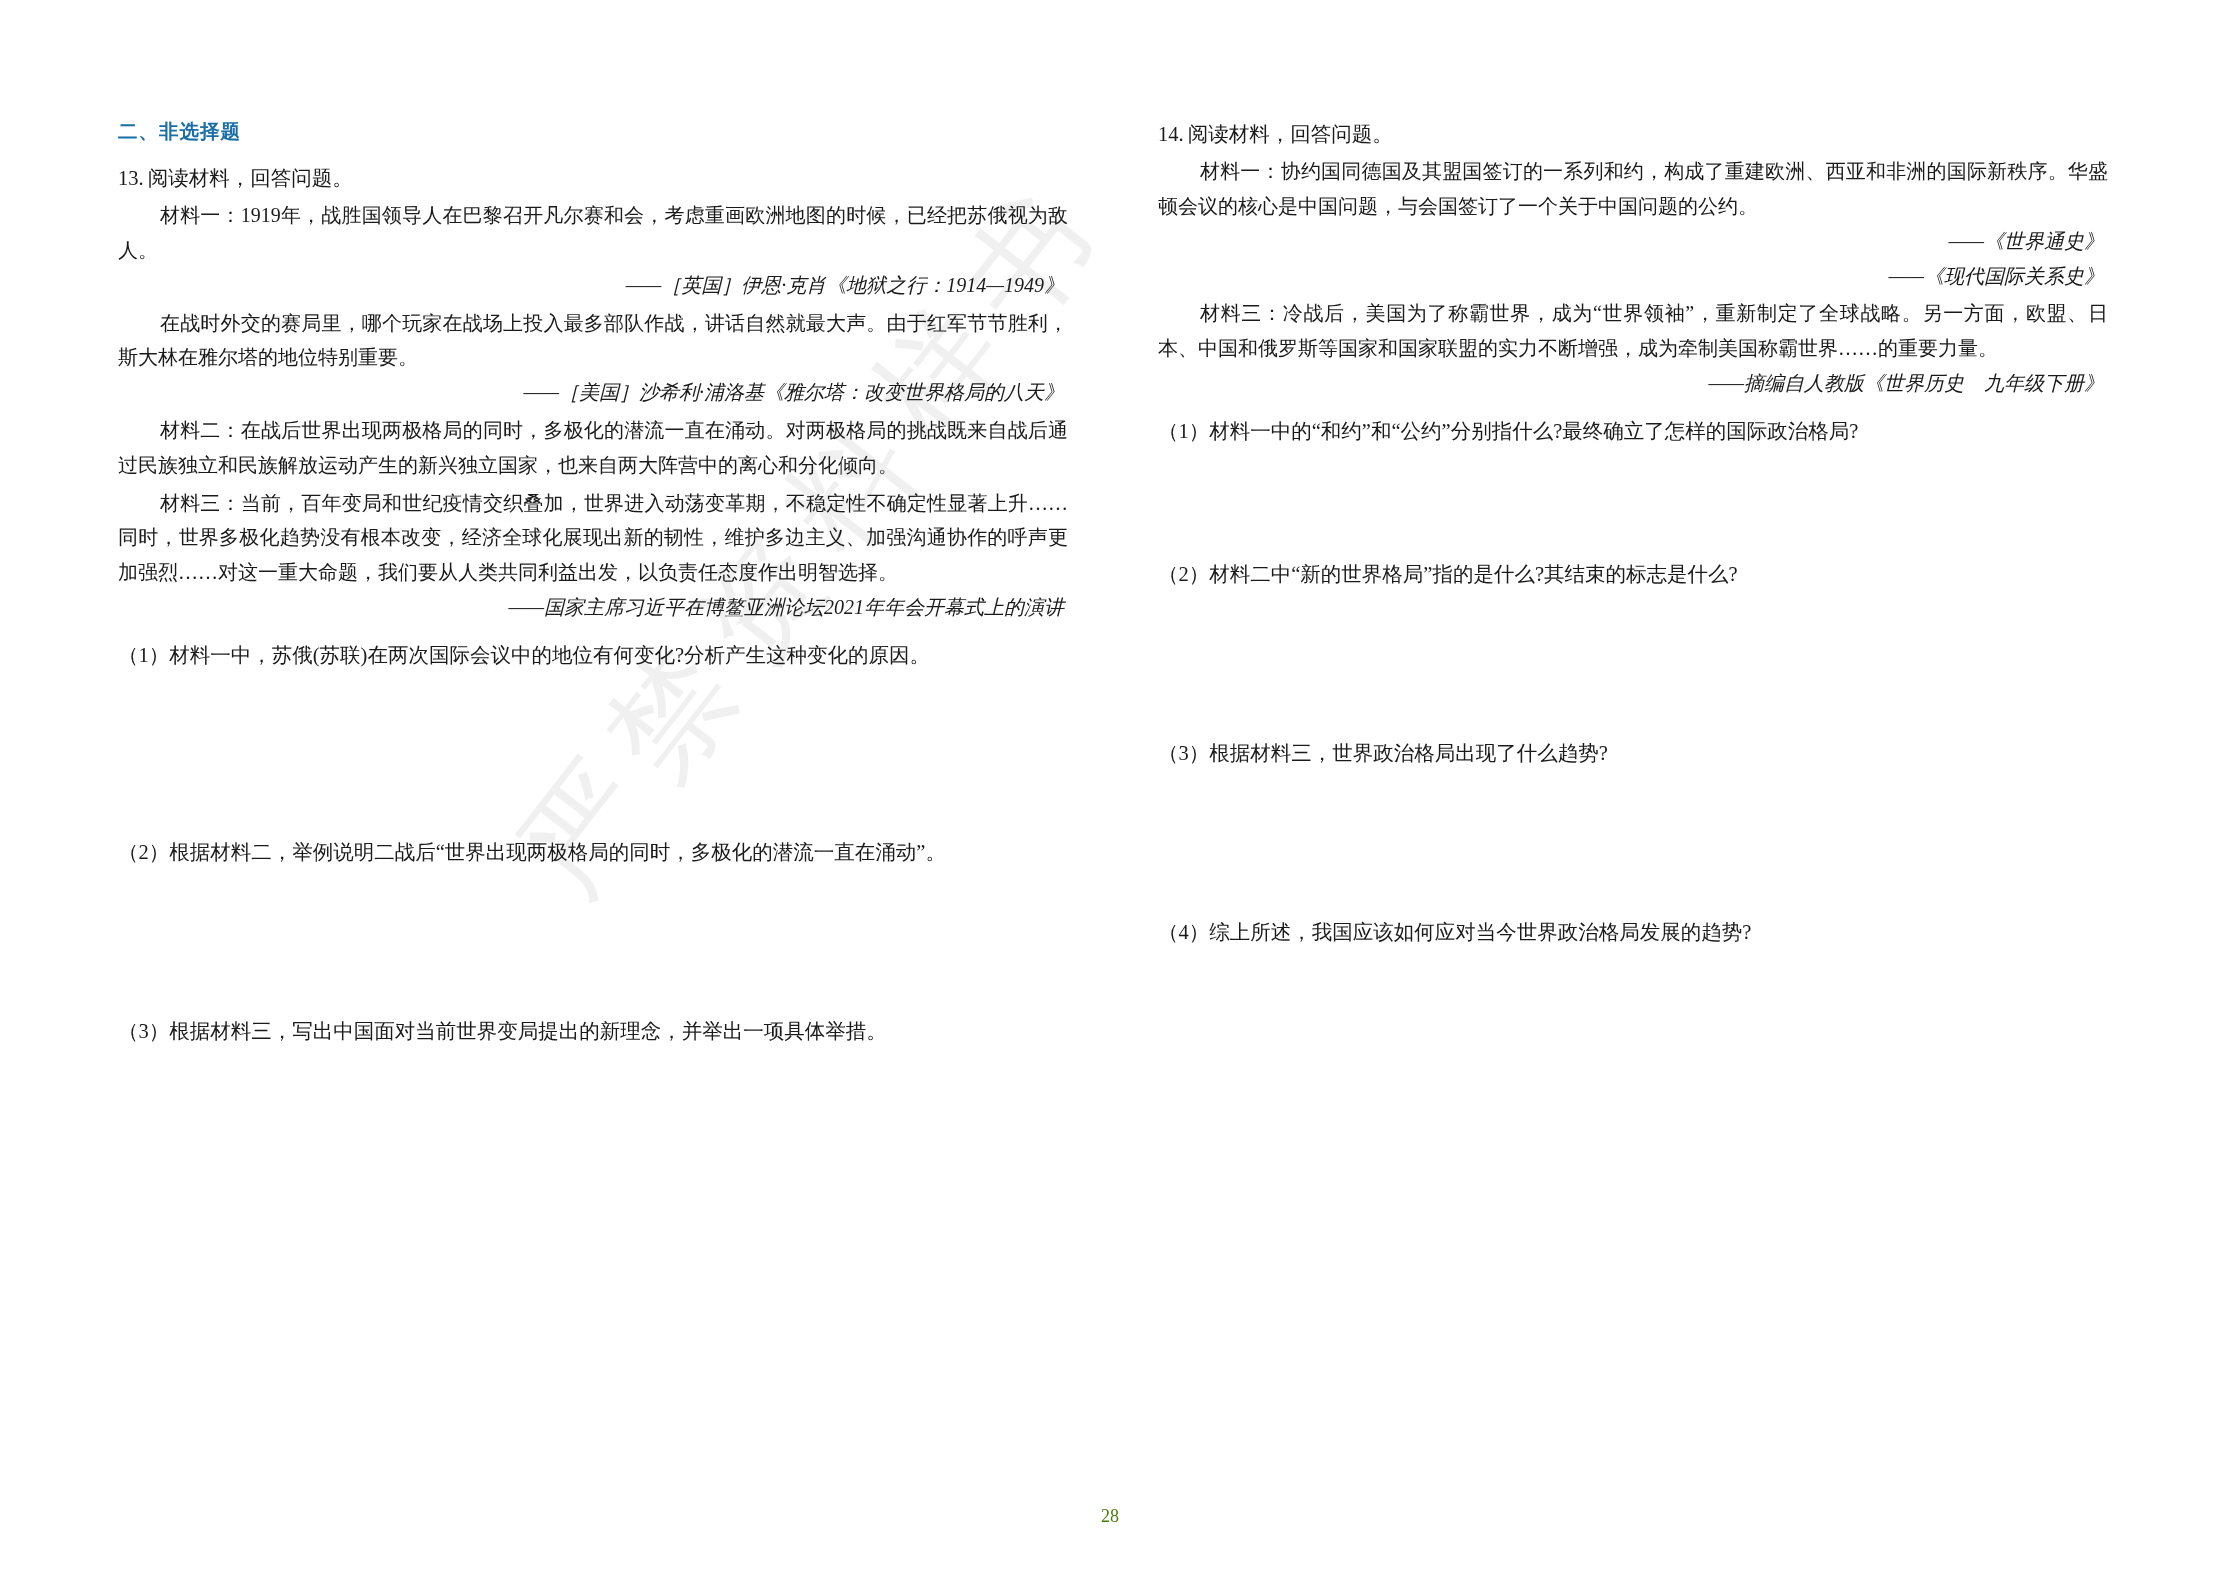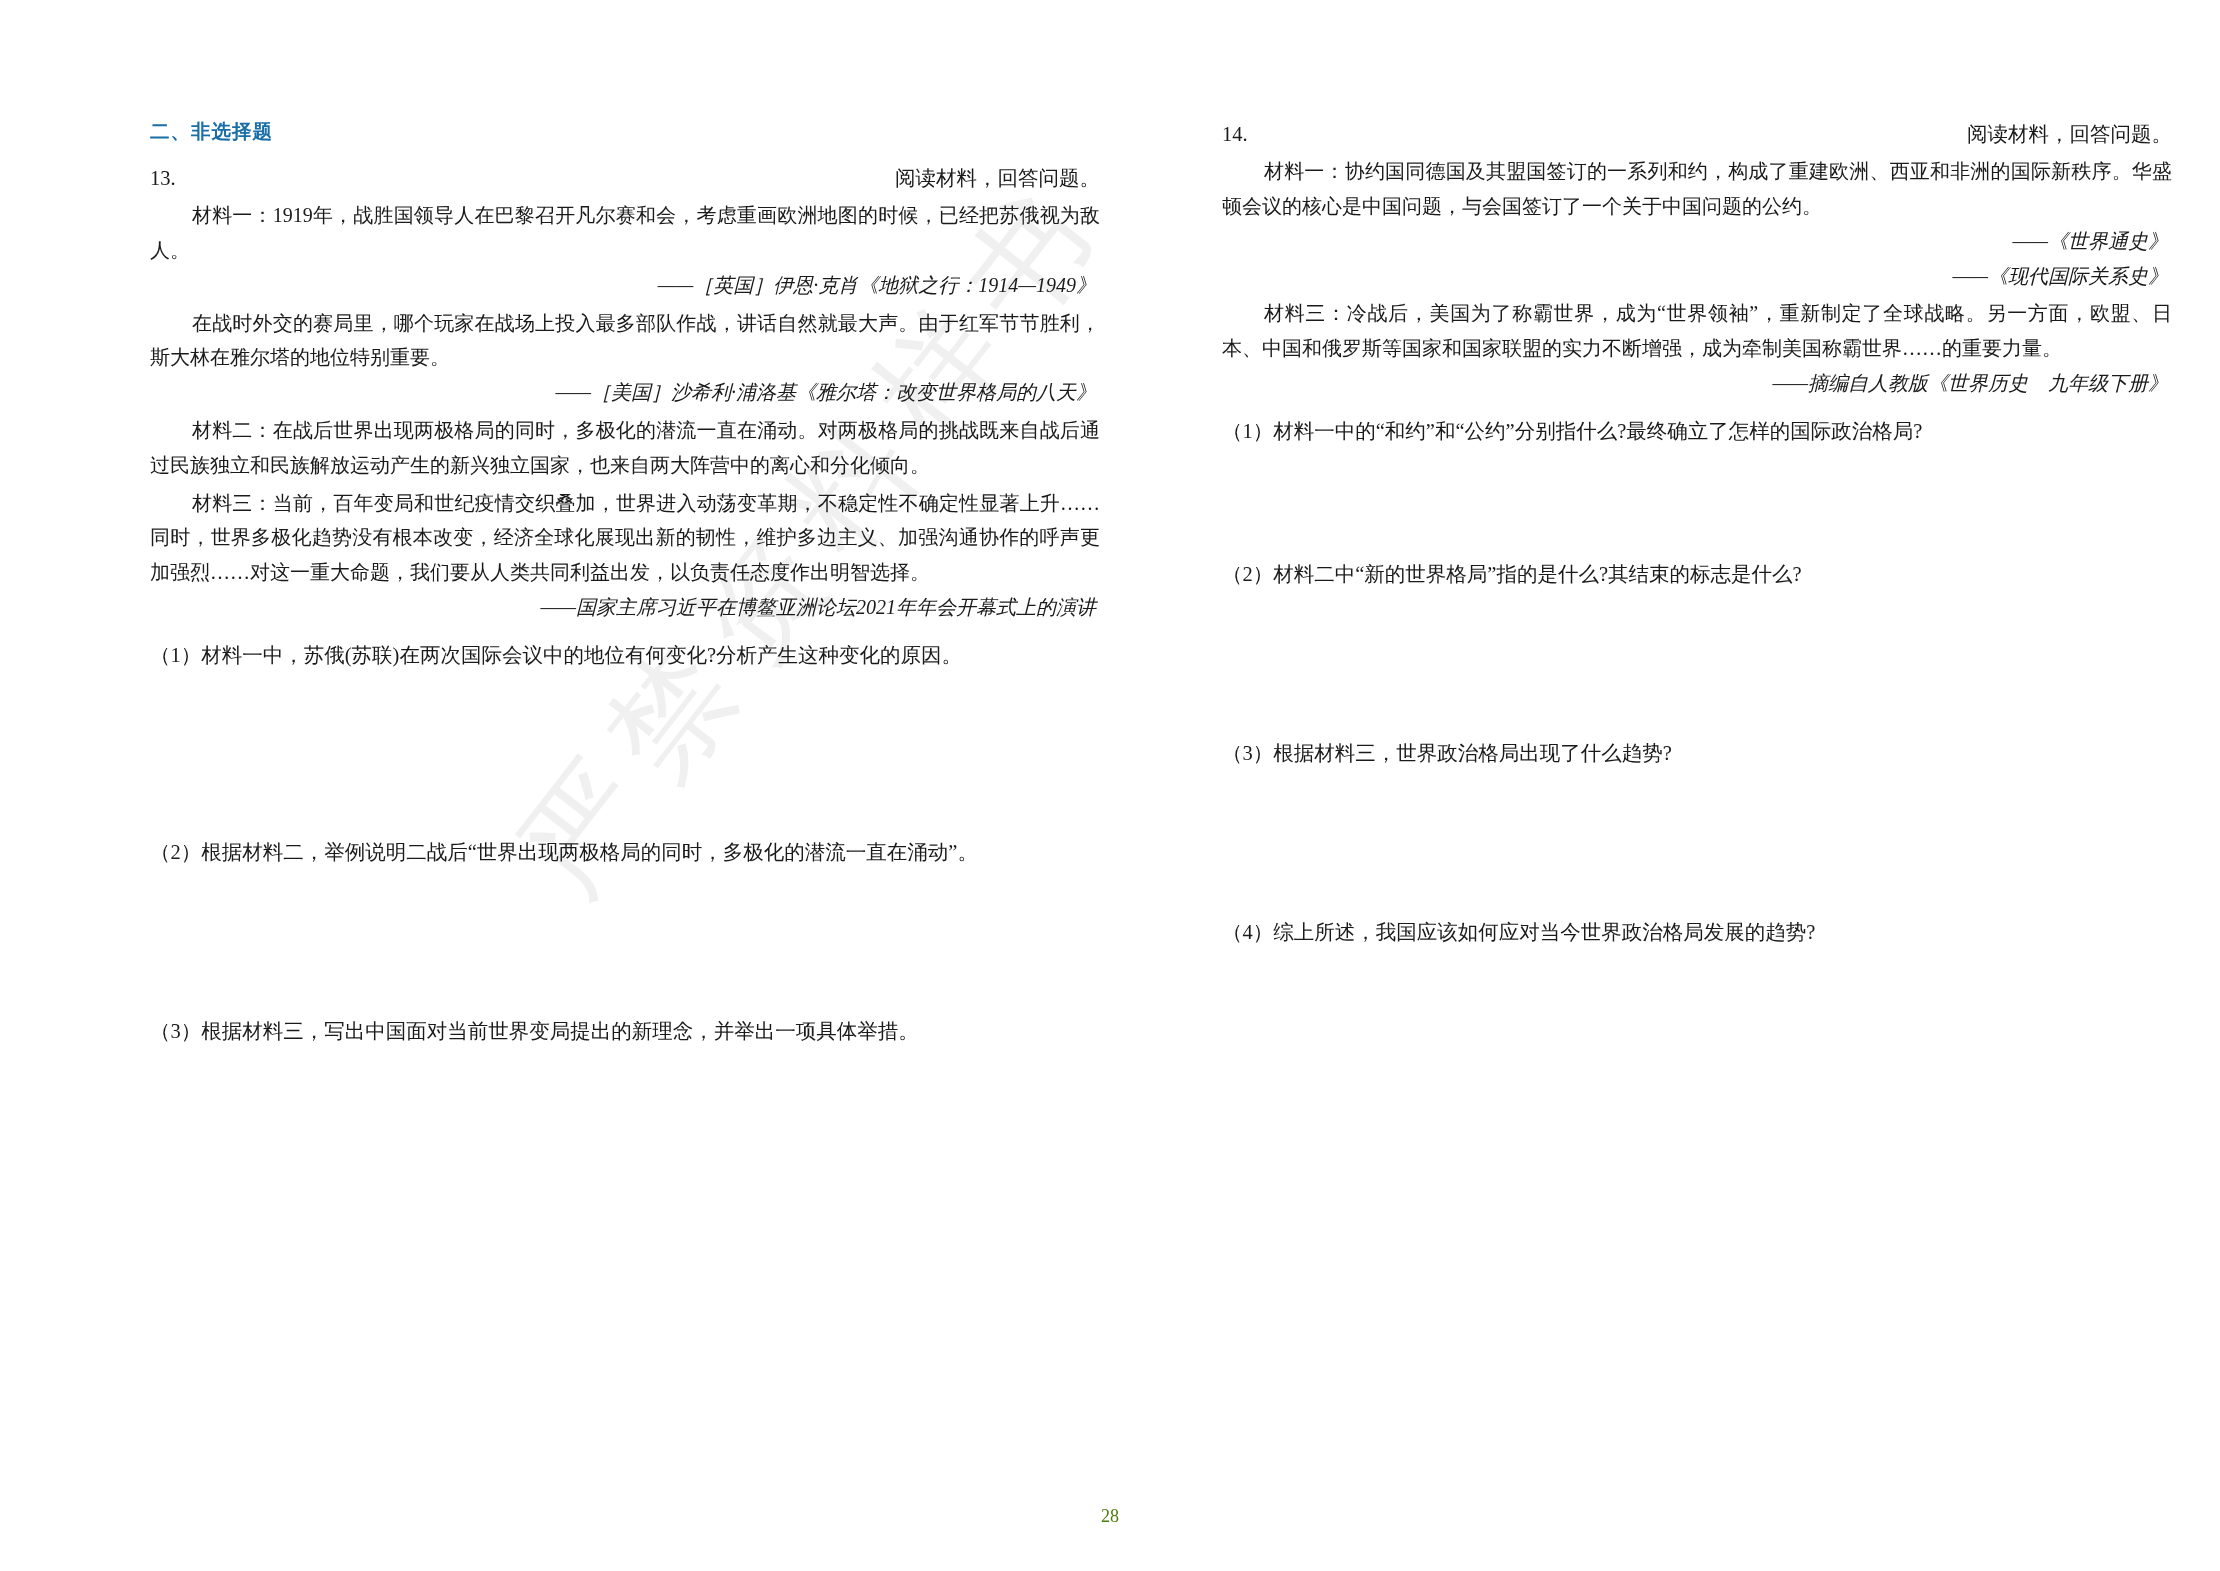--- a/index.html
+++ b/index.html
@@ -40,37 +40,35 @@
     position: relative;
     z-index: 2;
     display: flex;
     padding: 118px 118px 0 118px;
     box-sizing: border-box;
     gap: 90px;
   }
   .col {
     width: 950px;
     flex: 0 0 950px;
-    margin-left: 32px;
   }
   .section-title {
     color: #1a6ea8;
     font-family: "Liberation Sans", sans-serif;
     font-weight: bold;
     font-size: 19.5px;
     letter-spacing: 1px;
     margin-bottom: 17px;
   }
   .qline {
     font-size: 20.5px;
     line-height: 1.62;
     color: #1a1a1a;
     display: flex;
     align-items: flex-start;
-    text-align: right;
   }
   .qnum {
     flex: 0 0 auto;
     margin-right: 4px;
     white-space: nowrap;
   }
   .qtext {
     flex: 1 1 auto;
   }
   .material {

